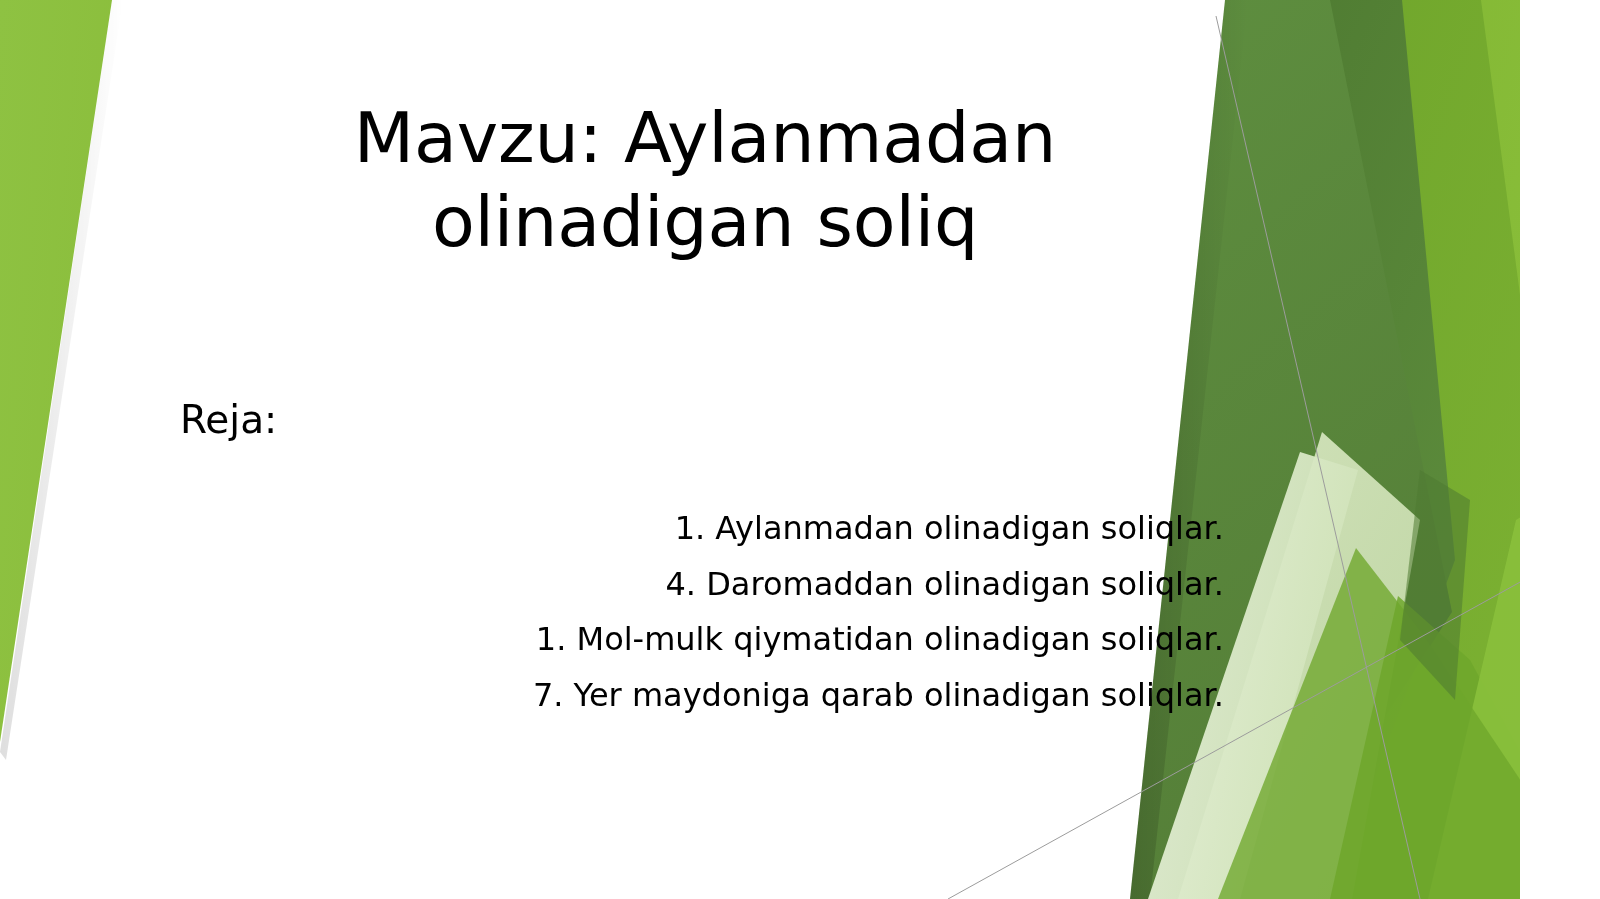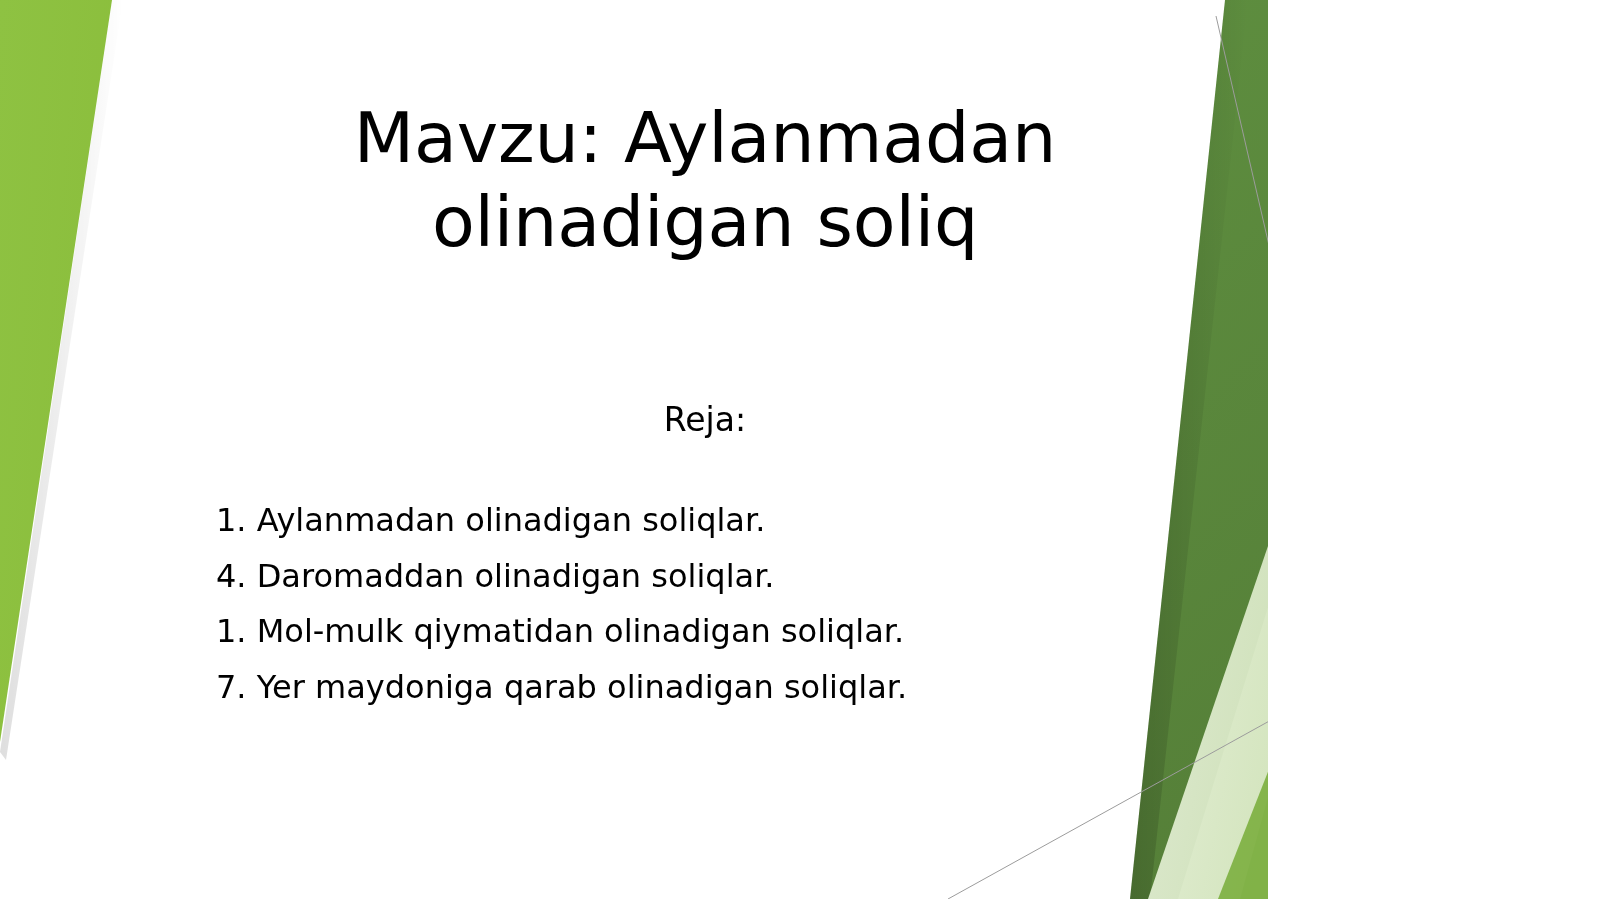--- a/index.html
+++ b/index.html
@@ -6,21 +6,21 @@
   html, body {
     margin: 0;
     padding: 0;
     background: #ffffff;
   }
   body {
     font-family: "DejaVu Sans", sans-serif;
   }
   .slide {
     position: relative;
-    width: 1268px;
+    width: 1520px;
     height: 899px;
     background: #ffffff;
     overflow: hidden;
   }
   .decor {
     position: absolute;
     top: 0;
     left: 0;
     width: 1600px;
     height: 899px;
@@ -44,35 +44,35 @@
     line-height: 84px;
     font-weight: 400;
     color: #000000;
     letter-spacing: -0.2px;
   }
   .reja {
     position: absolute;
     left: 180px;
     top: 398px;
     width: 1050px;
-    text-align: center;
     font-family: "DejaVu Sans", sans-serif;
-    font-size: 33px;
+    font-size: 39px;
     line-height: 44px;
     font-weight: 400;
     color: #000000;
   }
   .reja-list {
     position: absolute;
     left: 216px;
     top: 493px;
     width: 1000px;
-    margin: 0;
+    margin: 8px;
     padding: 0;
     list-style: none;
+    text-align: right;
   }
   .reja-list li {
     font-family: "DejaVu Sans", sans-serif;
     font-size: 32px;
     line-height: 55.5px;
     font-weight: 400;
     color: #000000;
     white-space: nowrap;
   }
 </style>

